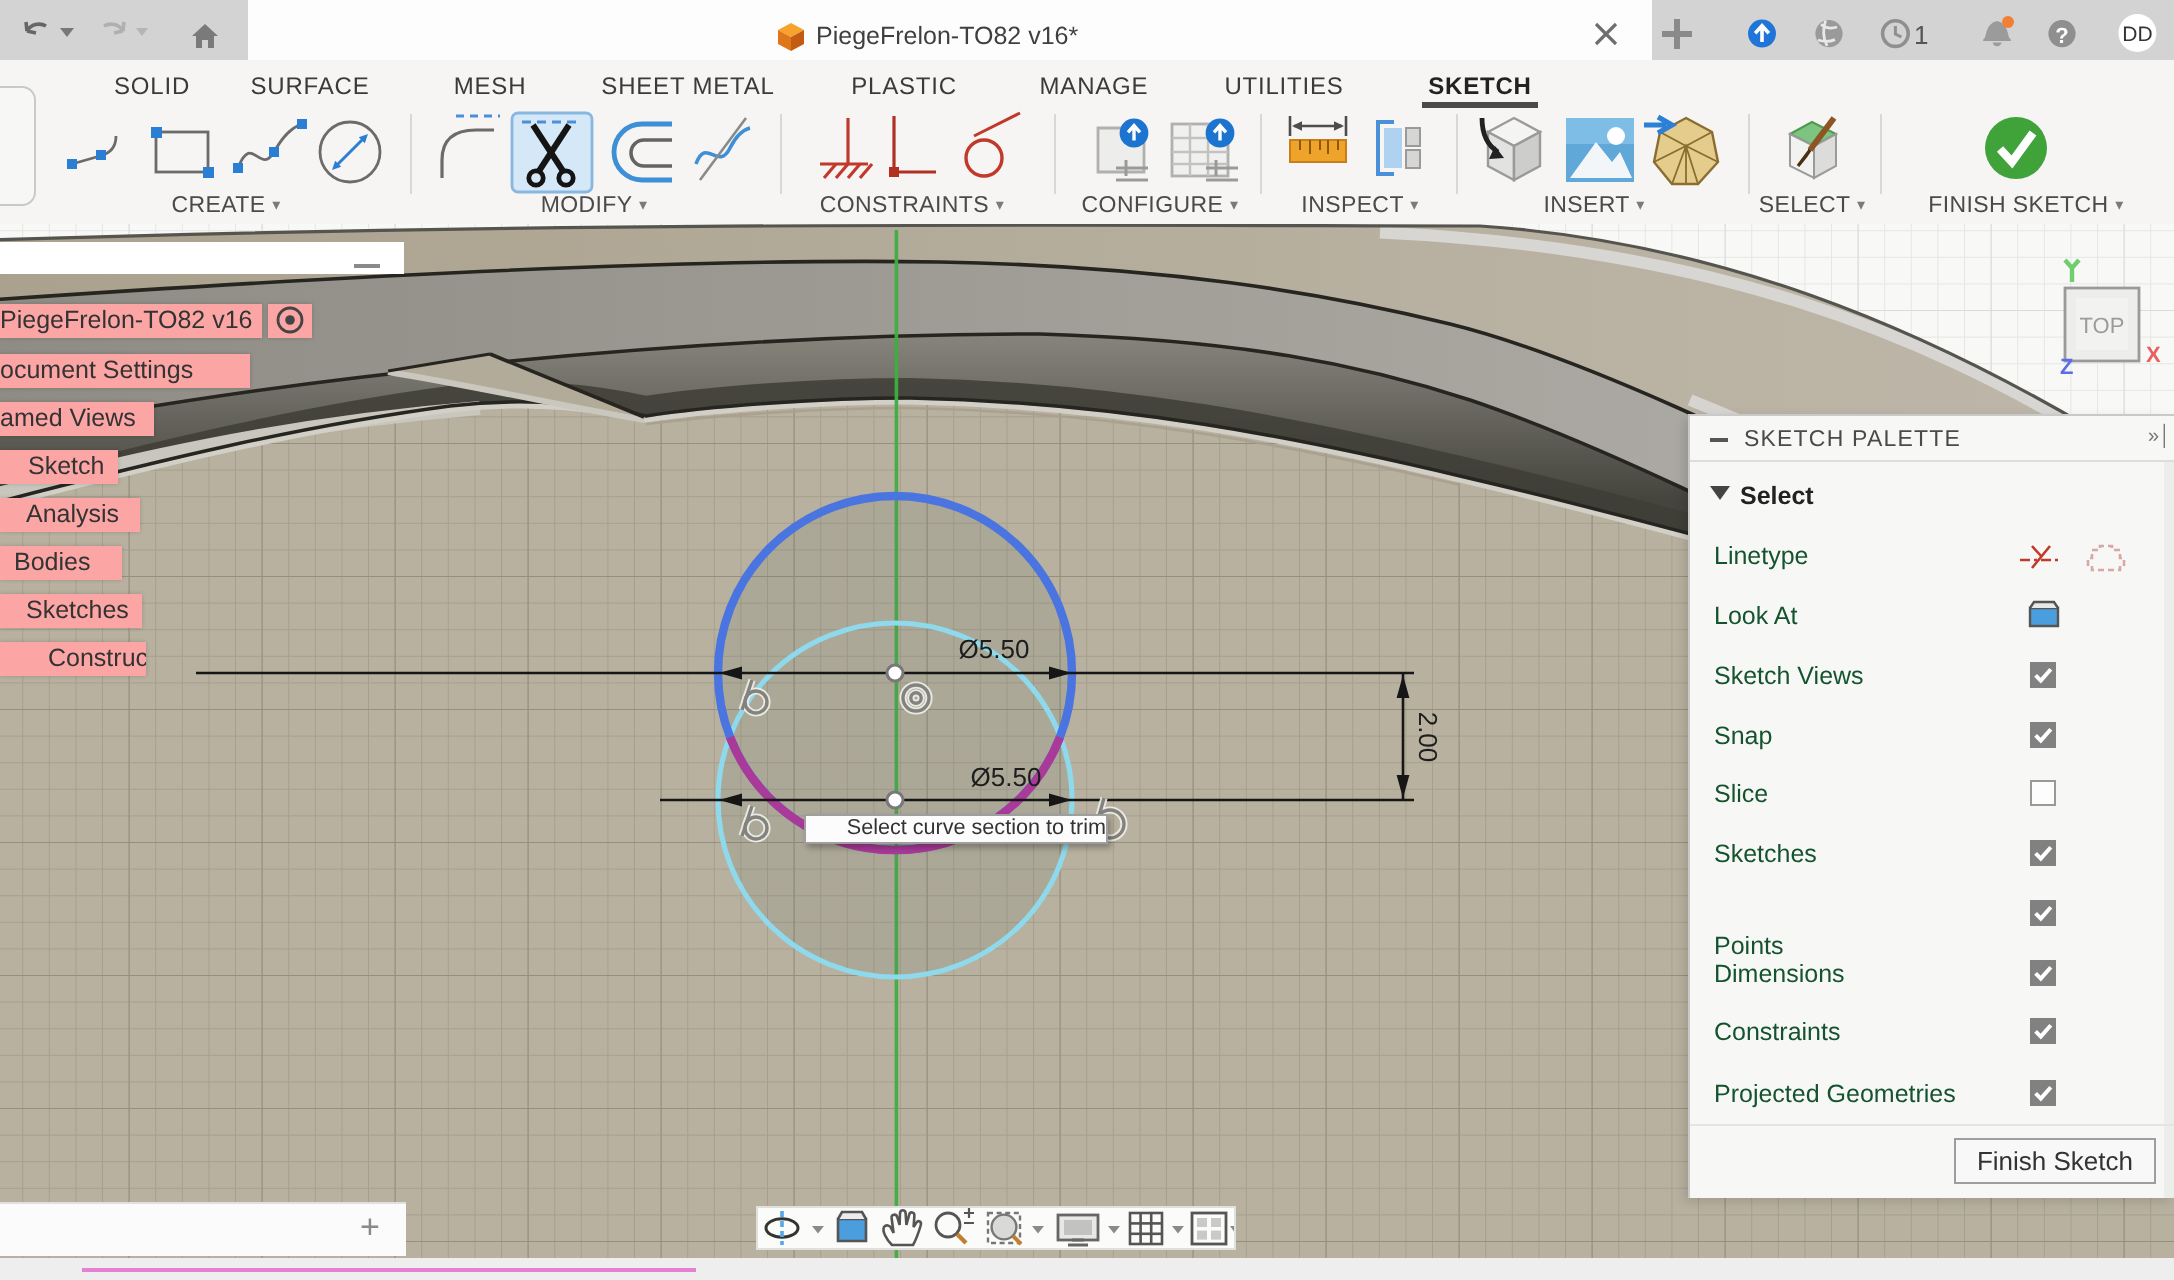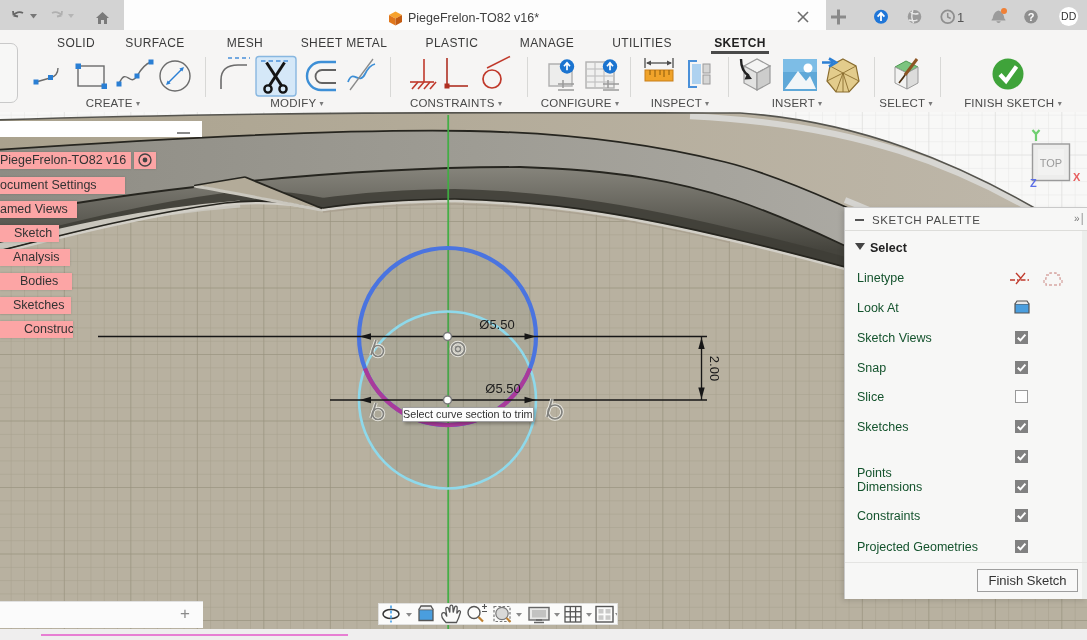--- a/index.html
+++ b/index.html
@@ -359,26 +359,26 @@
     <div class="brow" style="left:134px;top:152px;width:22px;text-align:center">
       <svg width="16" height="16" viewBox="0 0 16 16" style="vertical-align:-3px">
           <circle cx="8" cy="8" r="6" fill="none" stroke="#444" stroke-width="1.4"></circle>
           <circle cx="8" cy="8" r="2.4" fill="#444"></circle>
         </svg>
     </div>
     <div class="brow" style="left:0;top:177px;width:125px">ocument Settings</div>
     <div class="brow" style="left:0;top:201px;width:77px">amed Views</div>
     <div class="brow" style="left:0;top:225px;width:59px;padding-left:14px">Sketch</div>
     <div class="brow" style="left:0;top:249px;width:70px;padding-left:13px">Analysis</div>
-    <div class="brow" style="left:0;top:273px;width:72px;padding-left:20px">Bodies</div>
+    <div class="brow" style="left:0;top:273px;width:61px;padding-left:7px">Bodies</div>
     <div class="brow" style="left:0;top:297px;width:71px;padding-left:13px">Sketches</div>
     <div class="brow" style="left:0;top:321px;width:73px;padding-left:24px">Construction</div>
   </div>
 
-  <div class="abs" style="left:402px;top:406.5px;width:132px;height:15.5px;background:#fcfcfc;border:1px solid #9e9e9e;box-shadow:1.5px 2px 3px rgba(0,0,0,0.28);font-size:10.8px;color:#333;text-align:left;line-height:13.5px;white-space:nowrap">Select curve section to trim</div>
+  <div class="abs" style="left:402px;top:406.5px;width:152px;height:15.5px;background:#fcfcfc;border:1px solid #9e9e9e;box-shadow:1.5px 2px 3px rgba(0,0,0,0.28);font-size:10.8px;color:#333;text-align:right;line-height:13.5px;white-space:nowrap">Select curve section to trim</div>
 
   <style>
     .prow { position:absolute; left:857px; font-size:12.5px; color:#14532d; white-space:nowrap; }
     .pcb { position:absolute; left:1015px; width:13px; height:13px; }
     .pcb.on { background:#818181; }
     .pcb.on svg { display:block; }
     .pcb.off { background:#fdfdfd; border:1px solid #999; }
   </style>
   <div id="palette" class="abs" style="left:844px;top:207px;width:243px;height:392px;background:#f7f7f6;border-left:1px solid #c9c9c9;border-top:1px solid #c9c9c9;box-shadow:-2px 2px 5px rgba(0,0,0,0.12)"></div>
   <div class="abs" style="left:855px;top:219px;width:9px;height:2.4px;background:#555"></div>

